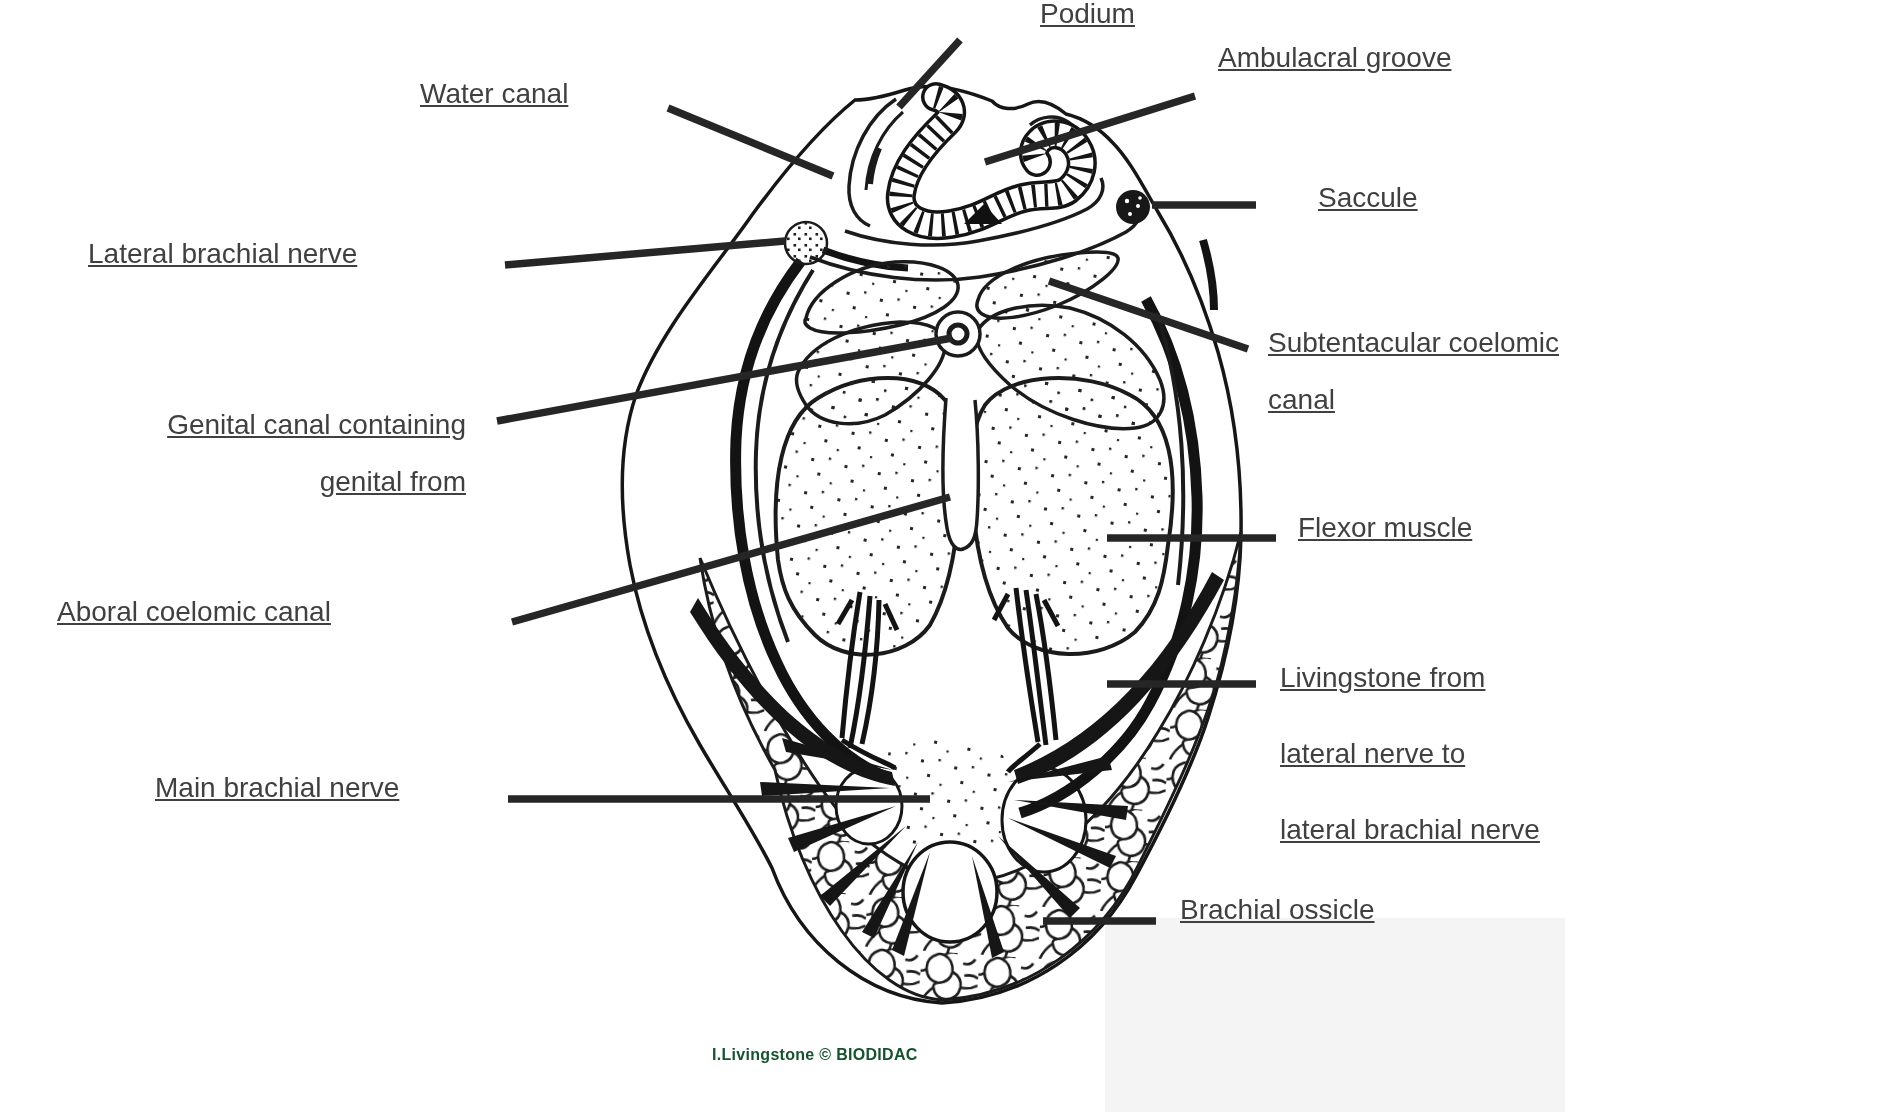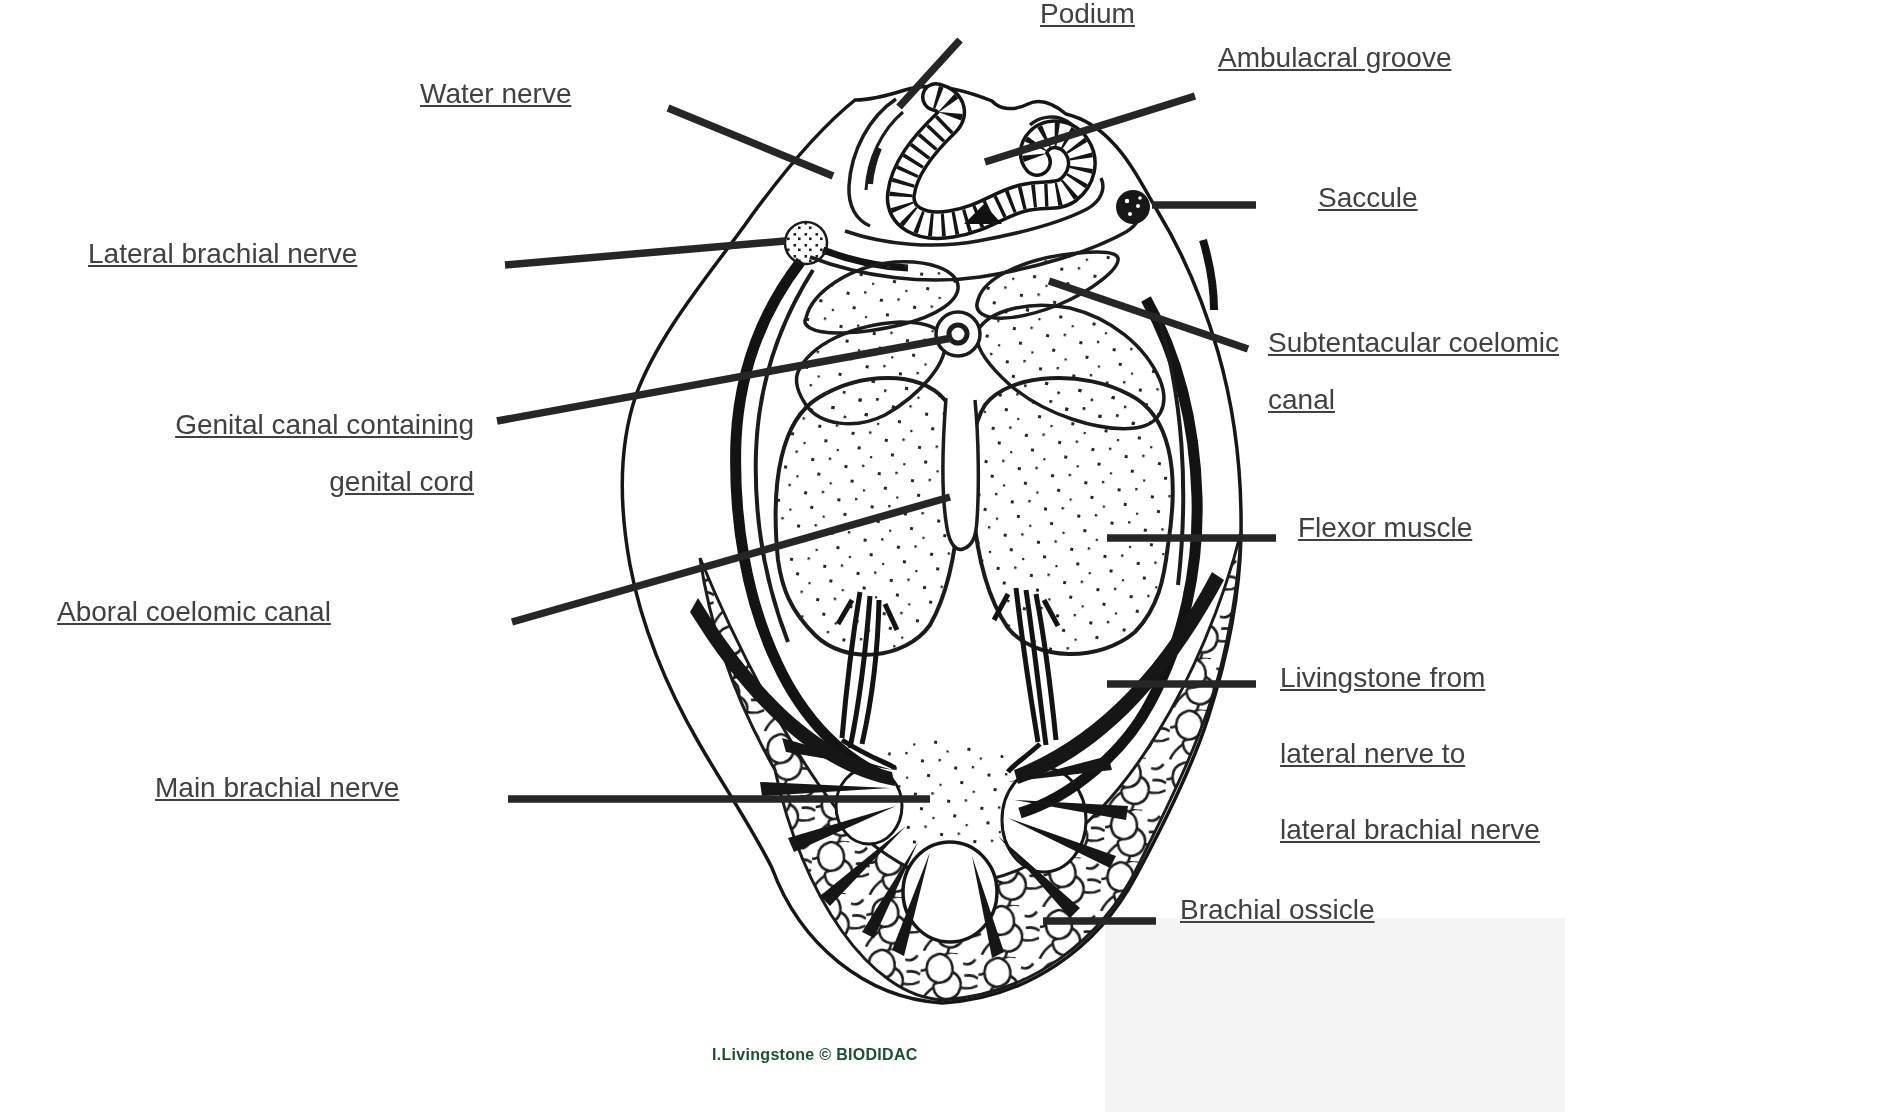--- a/index.html
+++ b/index.html
@@ -197,33 +197,33 @@
     <line x1="497" y1="421" x2="952" y2="338"></line>
     <line x1="1107" y1="538" x2="1276" y2="538"></line>
     <line x1="512" y1="622" x2="950" y2="497"></line>
     <line x1="1107" y1="684" x2="1256" y2="684"></line>
     <line x1="508" y1="799" x2="930" y2="799"></line>
     <line x1="1043" y1="921" x2="1156" y2="921"></line>
   </g>
 </svg>
 
 <div class="lbl" style="left:1040px;top:0px">Podium</div>
-<div class="lbl" style="left:420px;top:80px">Water nerve</div>
+<div class="lbl" style="left:420px;top:80px">Water canal</div>
 <div class="lbl" style="left:1218px;top:44px">Ambulacral groove</div>
 <div class="lbl" style="left:1318px;top:184px">Saccule</div>
 <div class="lbl" style="left:88px;top:240px">Lateral brachial nerve</div>
 
 <div class="lbl lbl-sub" style="left:1268px;top:314px">
   <span class="ln">Subtentacular coelomic</span>
   <span class="ln">canal</span>
 </div>
 
-<div class="lbl lbl-gen right" style="left:16px;top:396px;width:458px">
+<div class="lbl lbl-gen right" style="left:8px;top:396px;width:458px">
   <span class="ln">Genital canal containing</span>
-  <span class="ln">genital cord</span>
+  <span class="ln">genital from</span>
 </div>
 
 <div class="lbl" style="left:57px;top:598px">Aboral coelomic canal</div>
 <div class="lbl" style="left:1298px;top:514px">Flexor muscle</div>
 
 <div class="lbl lbl-com" style="left:1280px;top:640px">
   <span class="ln">Livingstone from</span>
   <span class="ln">lateral nerve to</span>
   <span class="ln">lateral brachial nerve</span>
 </div>

